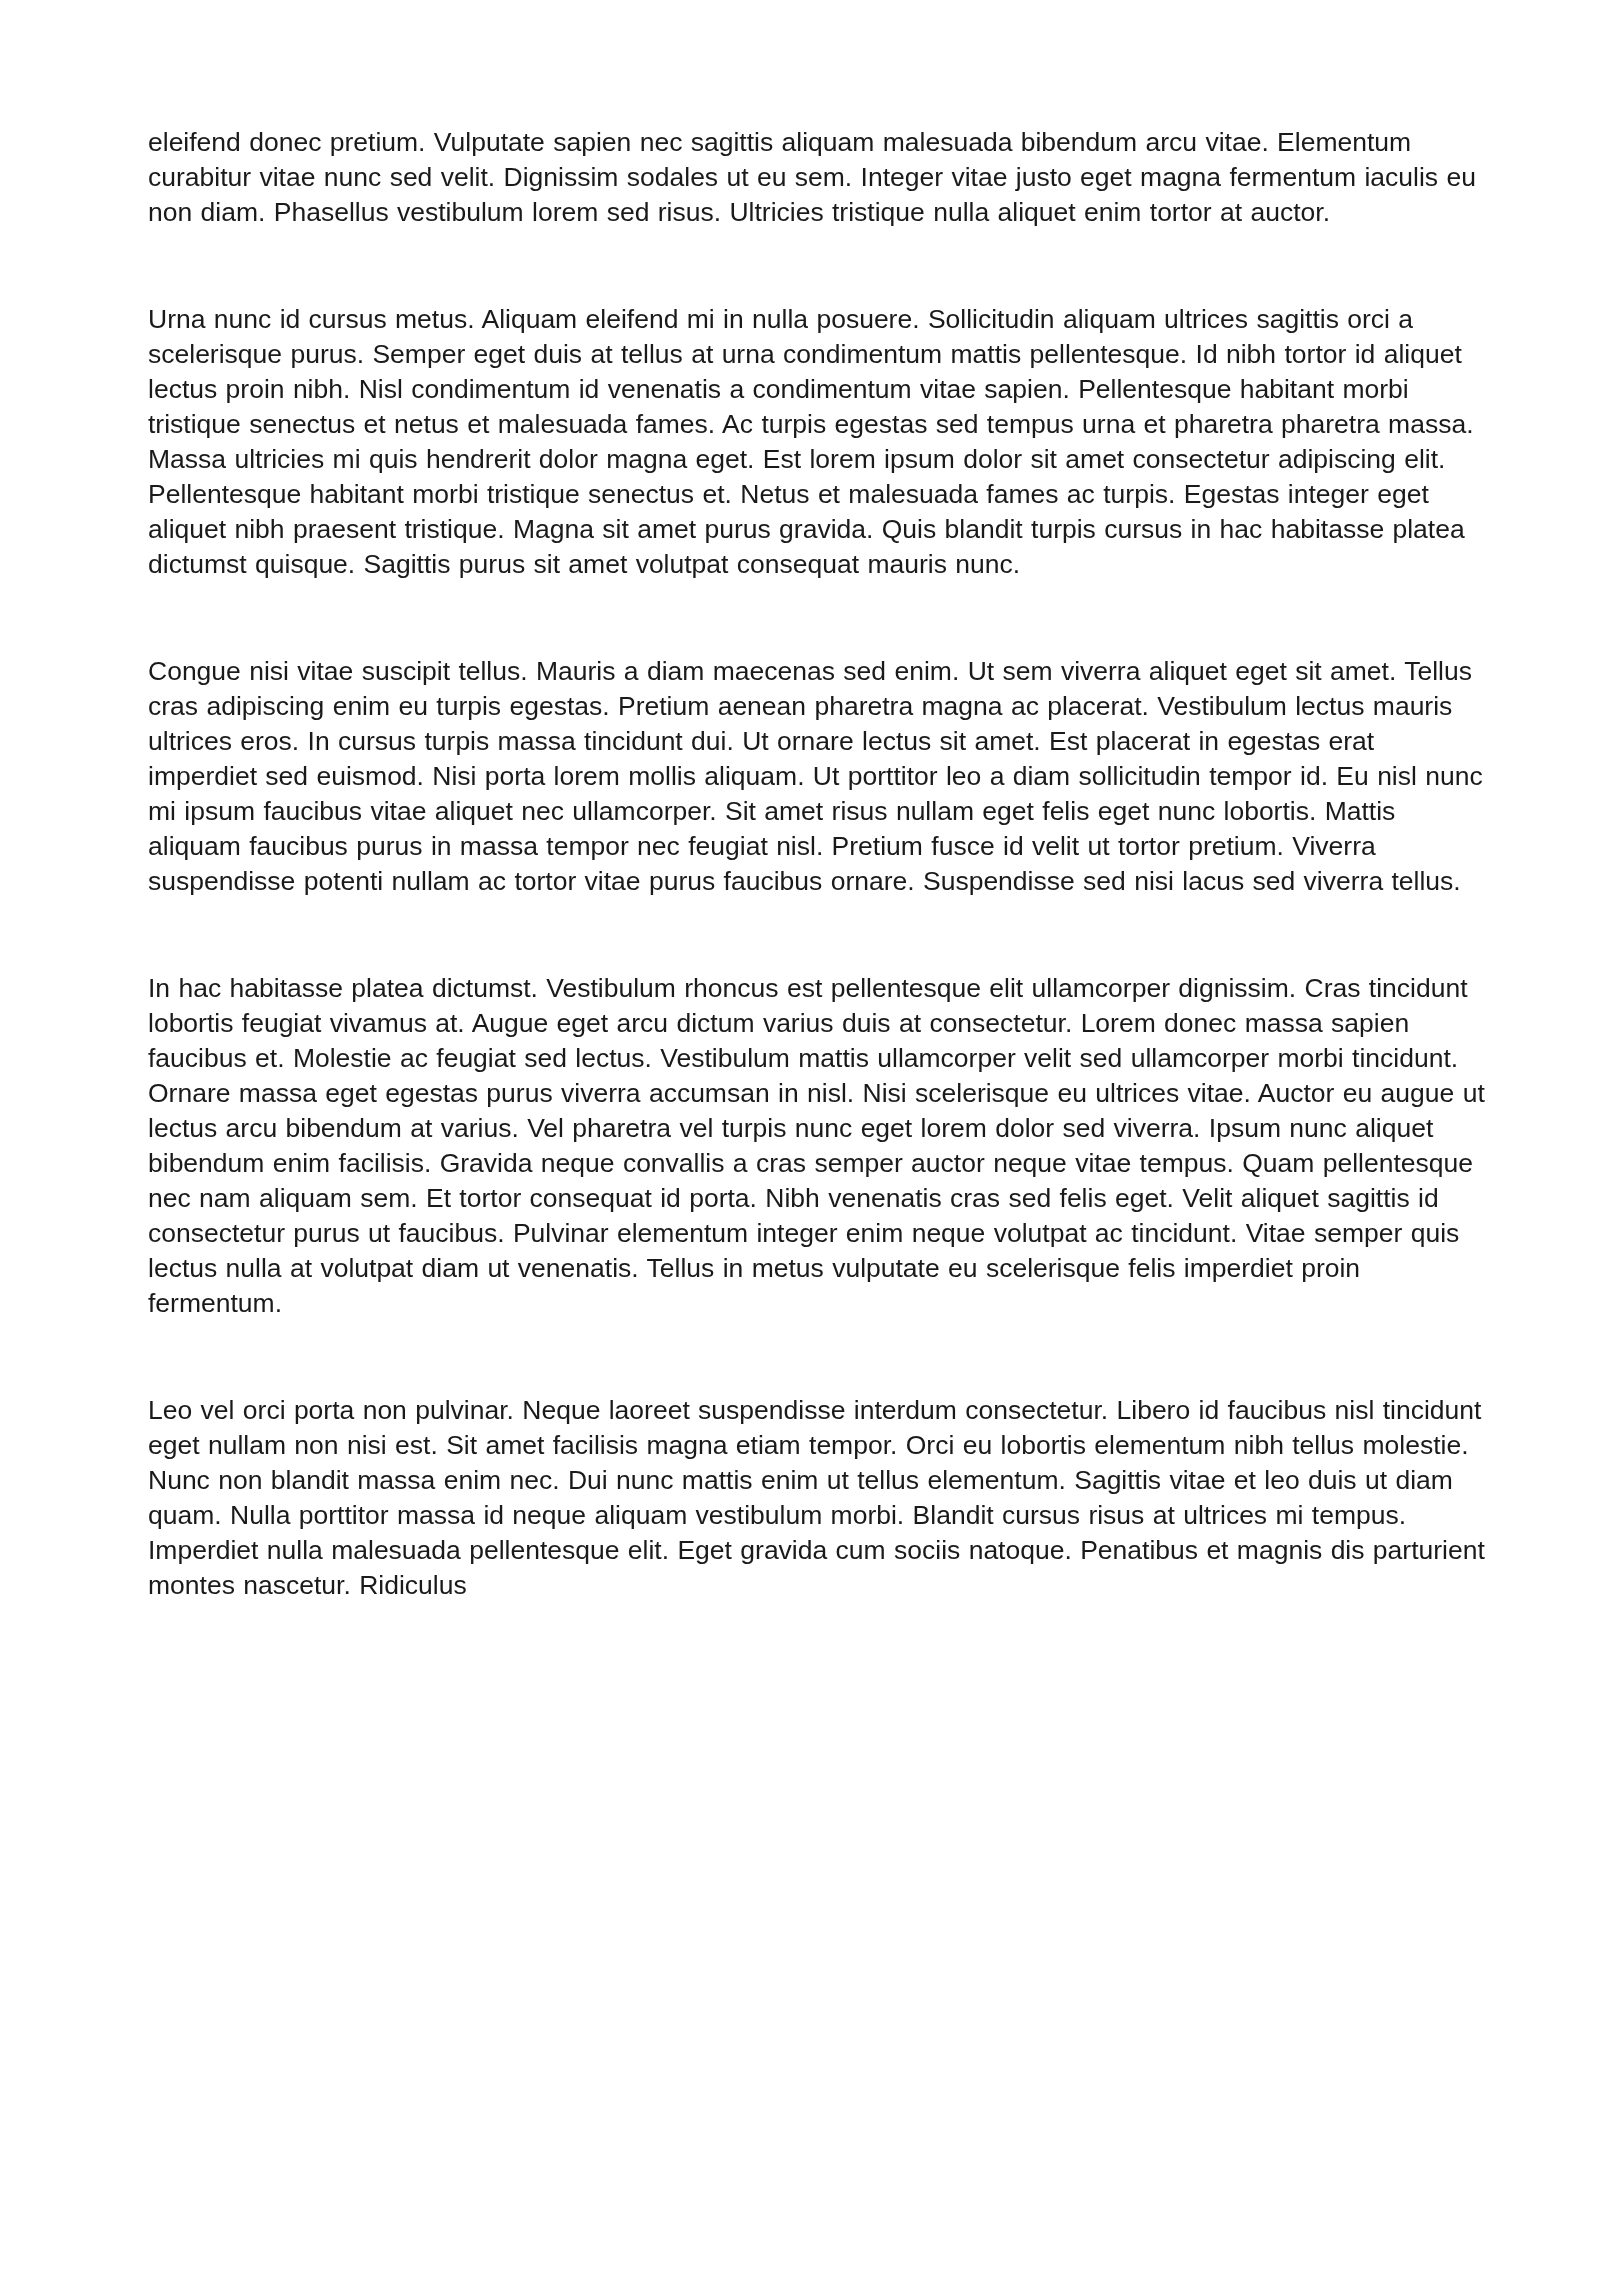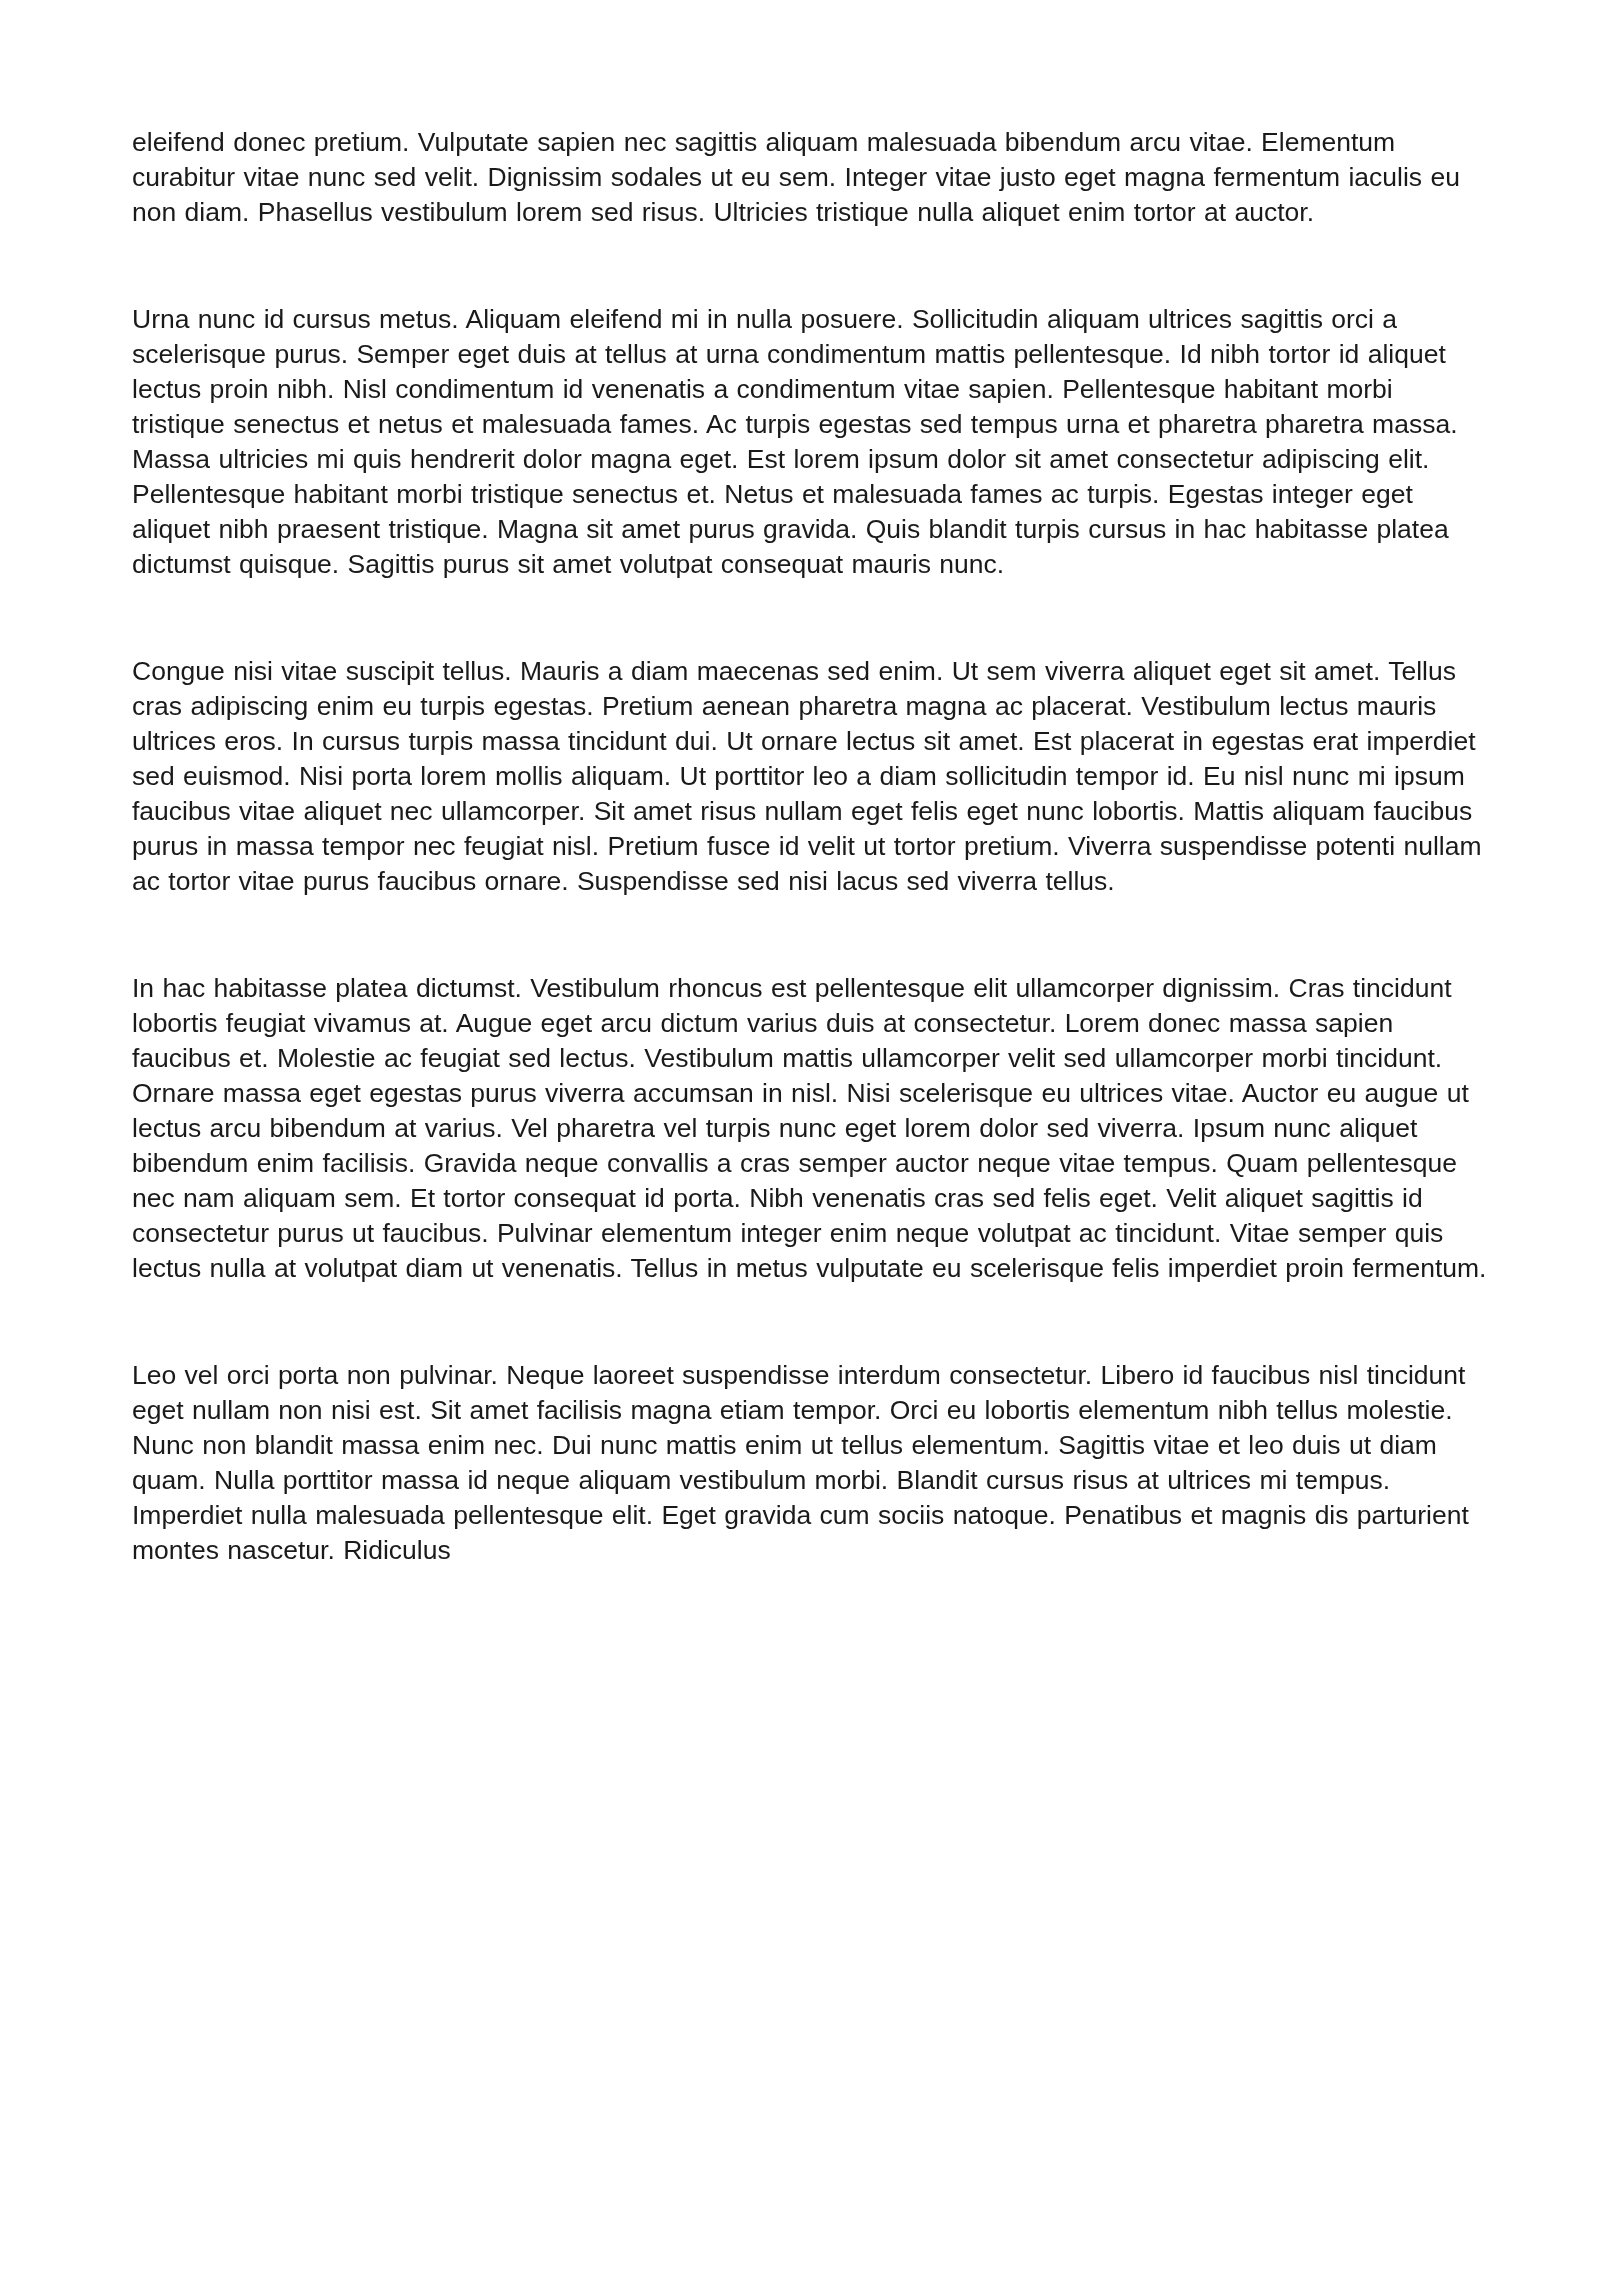--- a/index.html
+++ b/index.html
@@ -17,21 +17,21 @@
     overflow: hidden;
     font-family: "Liberation Sans", "DejaVu Sans", sans-serif;
   }
   .content {
     position: absolute;
     top: 125px;
     left: 132px;
     right: 131px;
   }
   .para {
-    margin: 0 0 72px 0;
+    margin: 0 0 72px 16px;
     font-size: 26.5px;
     line-height: 35px;
     color: #1a1a1a;
     text-align: left;
     letter-spacing: 0;
     word-spacing: 1px;
   }
   .para:last-child {
     margin-bottom: 0;
   }

